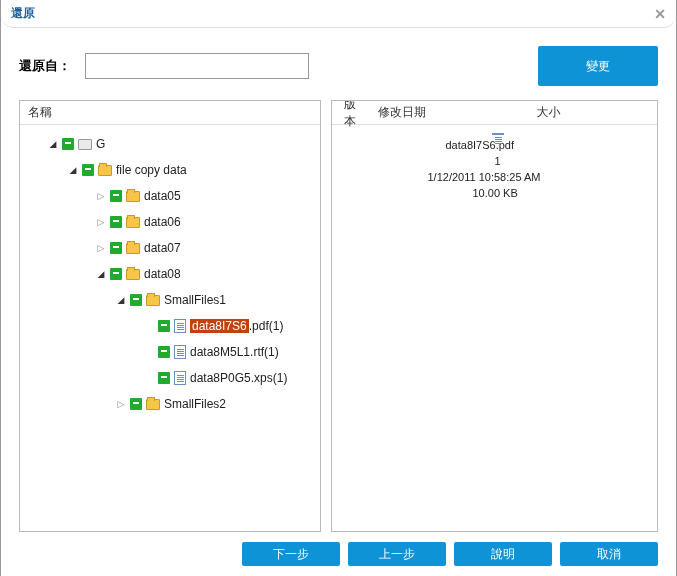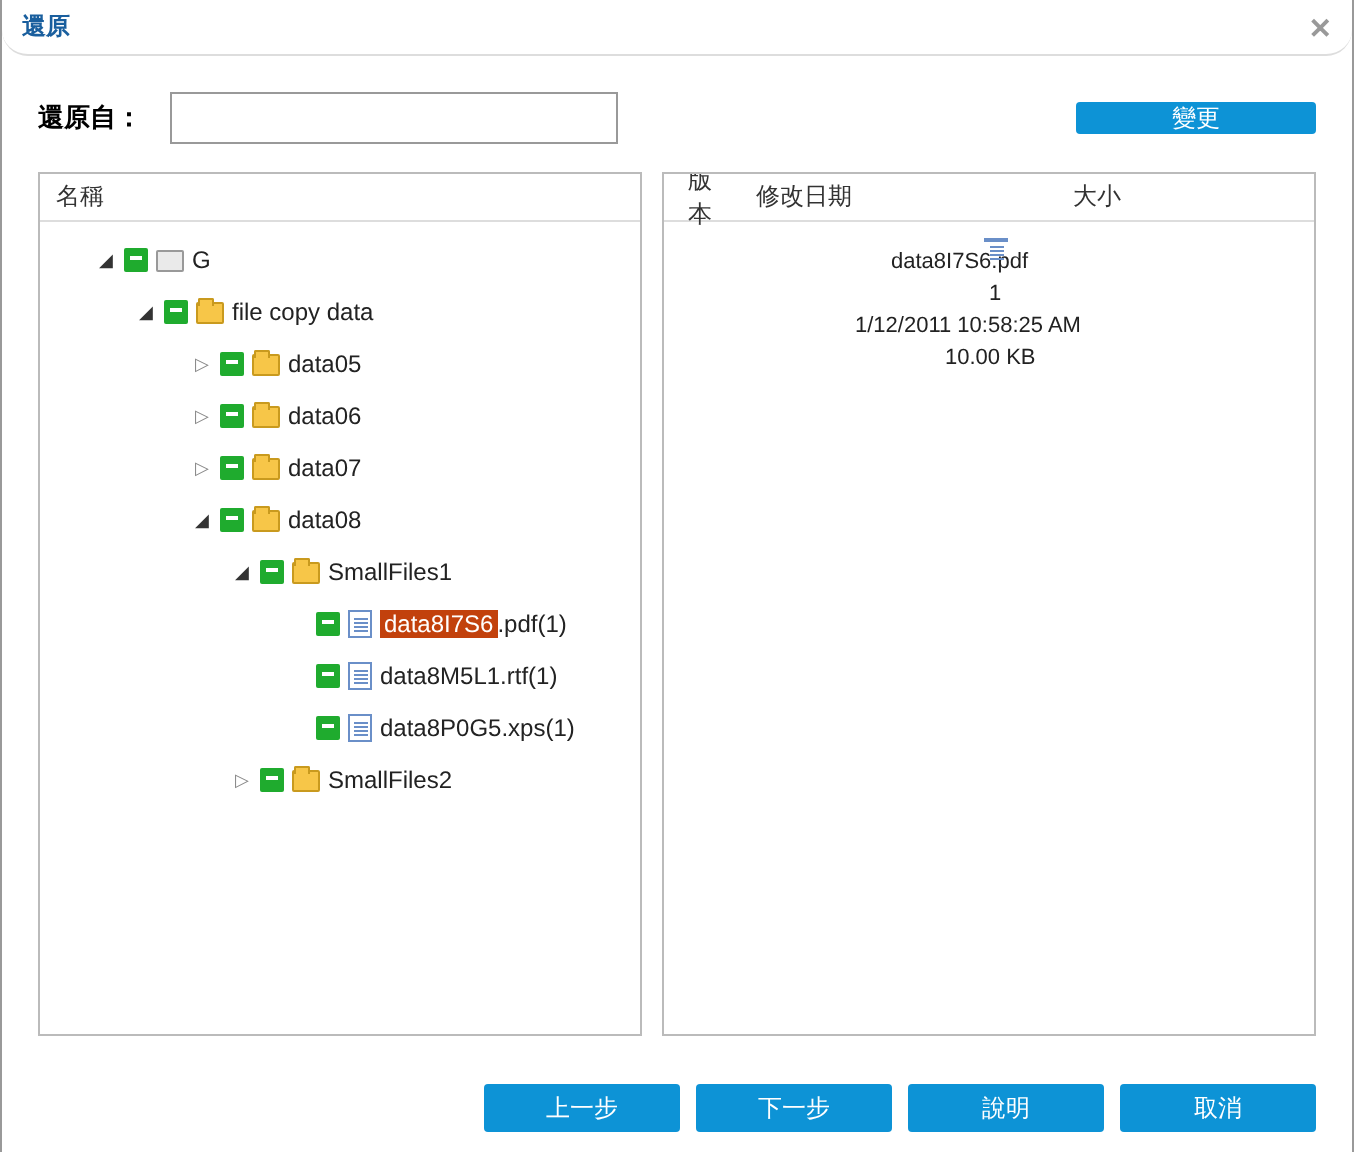--- a/index.html
+++ b/index.html
@@ -3,21 +3,21 @@
 <meta charset="utf-8">
 <style>
   * { box-sizing: border-box; margin: 0; padding: 0; }
   body { font-family: Arial, "Microsoft JhengHei", sans-serif; font-size: 12px; background: #fff; }
   .dialog { width: 677px; height: 576px; border-left: 1px solid #999; border-right: 1px solid #999; position: relative; }
   .titlebar { height: 28px; display: flex; align-items: center; padding: 0 10px; color: #1a5f9e; font-weight: bold; font-size: 12px; border-bottom: 1px solid #ddd; border-radius: 13px; }
   .titlebar .close { margin-left: auto; color: #999; font-size: 14px; cursor: pointer; }
   .toprow { display: flex; align-items: center; padding: 18px 18px 14px 18px; gap: 10px; }
   .toprow .label { font-weight: bold; font-size: 13px; min-width: 56px; }
   .toprow .path-input { flex: 1; height: 26px; border: 1px solid #999; padding: 0 6px; font-size: 12px; max-width: 345px; }
-  .btn-primary { background: #0d93d6; color: #fff; border: none; height: 16px; min-width: 120px; font-size: 12px; cursor: pointer; border-radius: 2px; }
+  .btn-primary { background: #0d93d6; color: #fff; border: none; height: 40px; min-width: 120px; font-size: 12px; cursor: pointer; border-radius: 2px; }
   .panels { display: flex; padding: 0 18px; gap: 10px; }
   .panel { border: 1px solid #bbb; height: 432px; overflow: auto; }
   .panel-left { width: 302px; }
   .panel-right { flex: 1; }
   .col-header { display: flex; border-bottom: 1px solid #ddd; background: #fff; font-size: 12px; color: #333; height: 24px; align-items: center; }
   .col-header > div { padding: 0 8px; }
   .panel-left .col-header .c1 { flex: 1; }
   .panel-right .c-vers { width: 34px; }
   .panel-right .c-date { width: 70px; }
   .panel-right .c-size { flex: 1; text-align: center; }
@@ -153,18 +153,18 @@
             <span class="fname">data8I7S6.pdf</span>
             <span class="fvers">1</span>
             <span class="fdate">1/12/2011 10:58:25 AM</span>
             <span class="fsize">10.00 KB</span>
           </div>
         </div>
     </div>
   </div>
 
   <div class="footer">
+    <button class="btn-primary">下一步</button>
     <button class="btn-primary">上一步</button>
-    <button class="btn-primary">下一步</button>
     <button class="btn-primary">說明</button>
     <button class="btn-primary">取消</button>
   </div>
 </div>
 
 </body></html>

